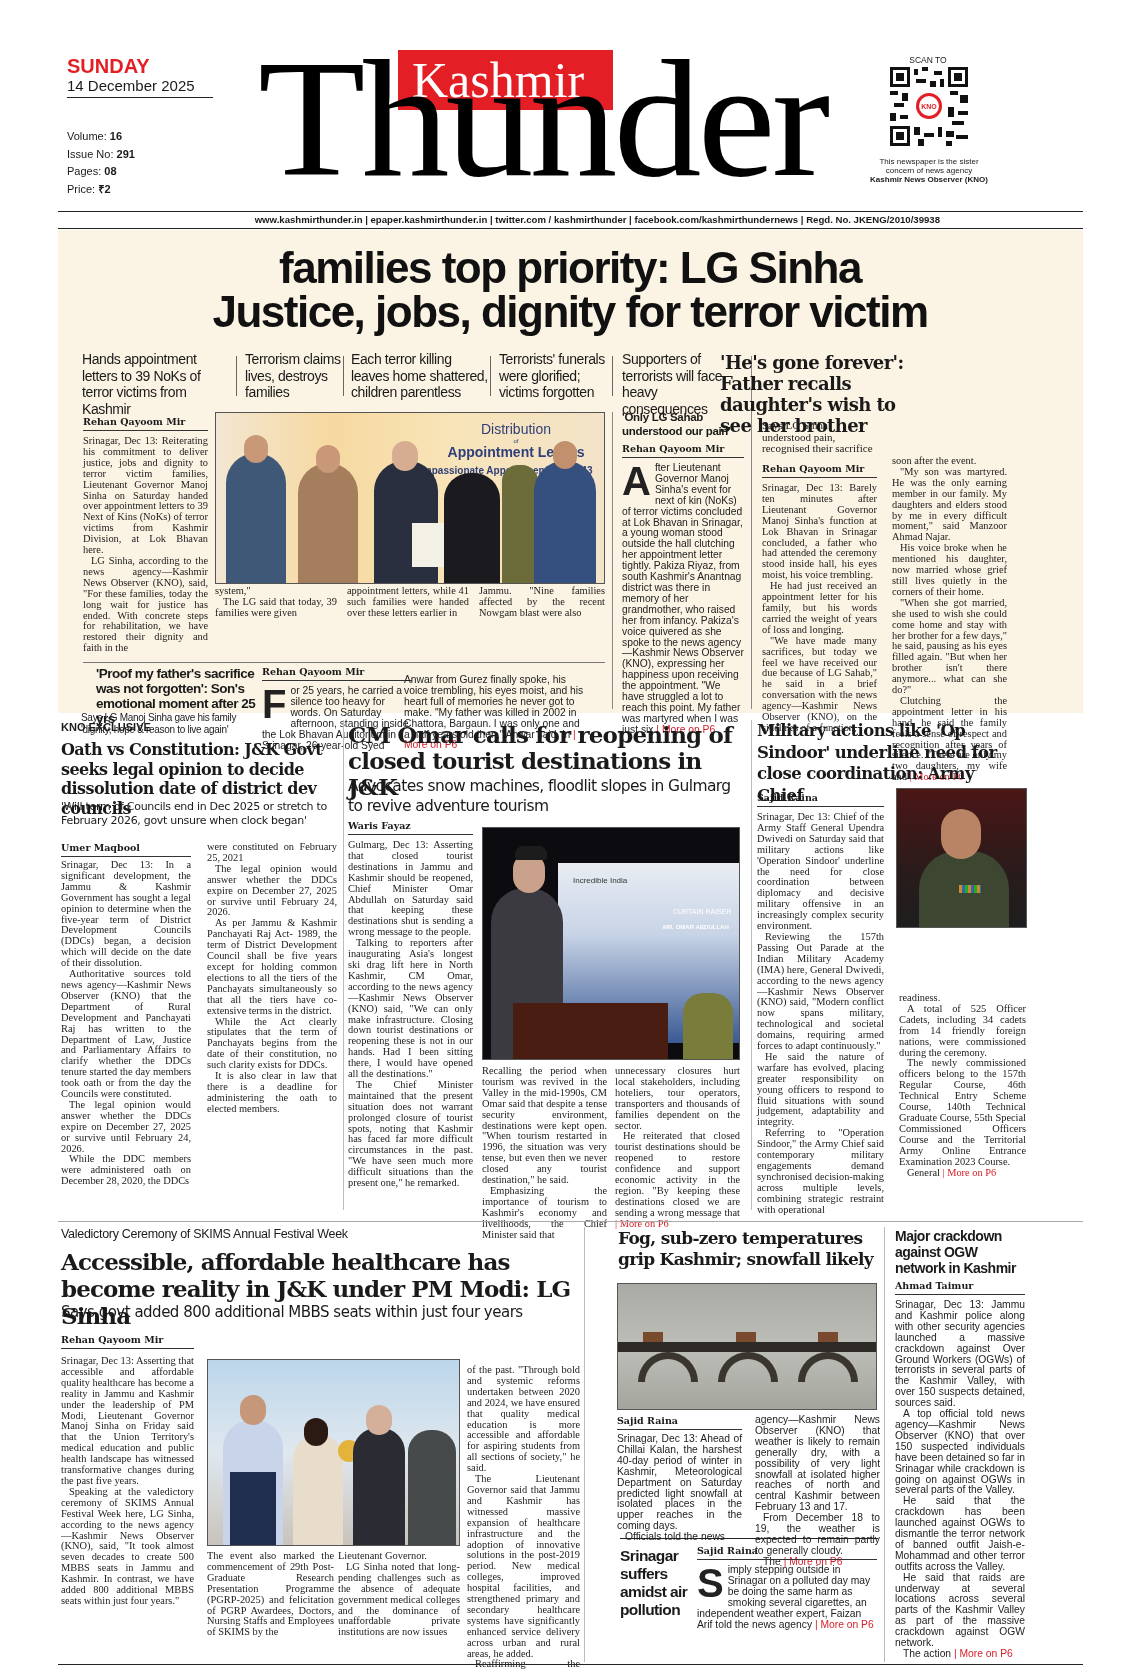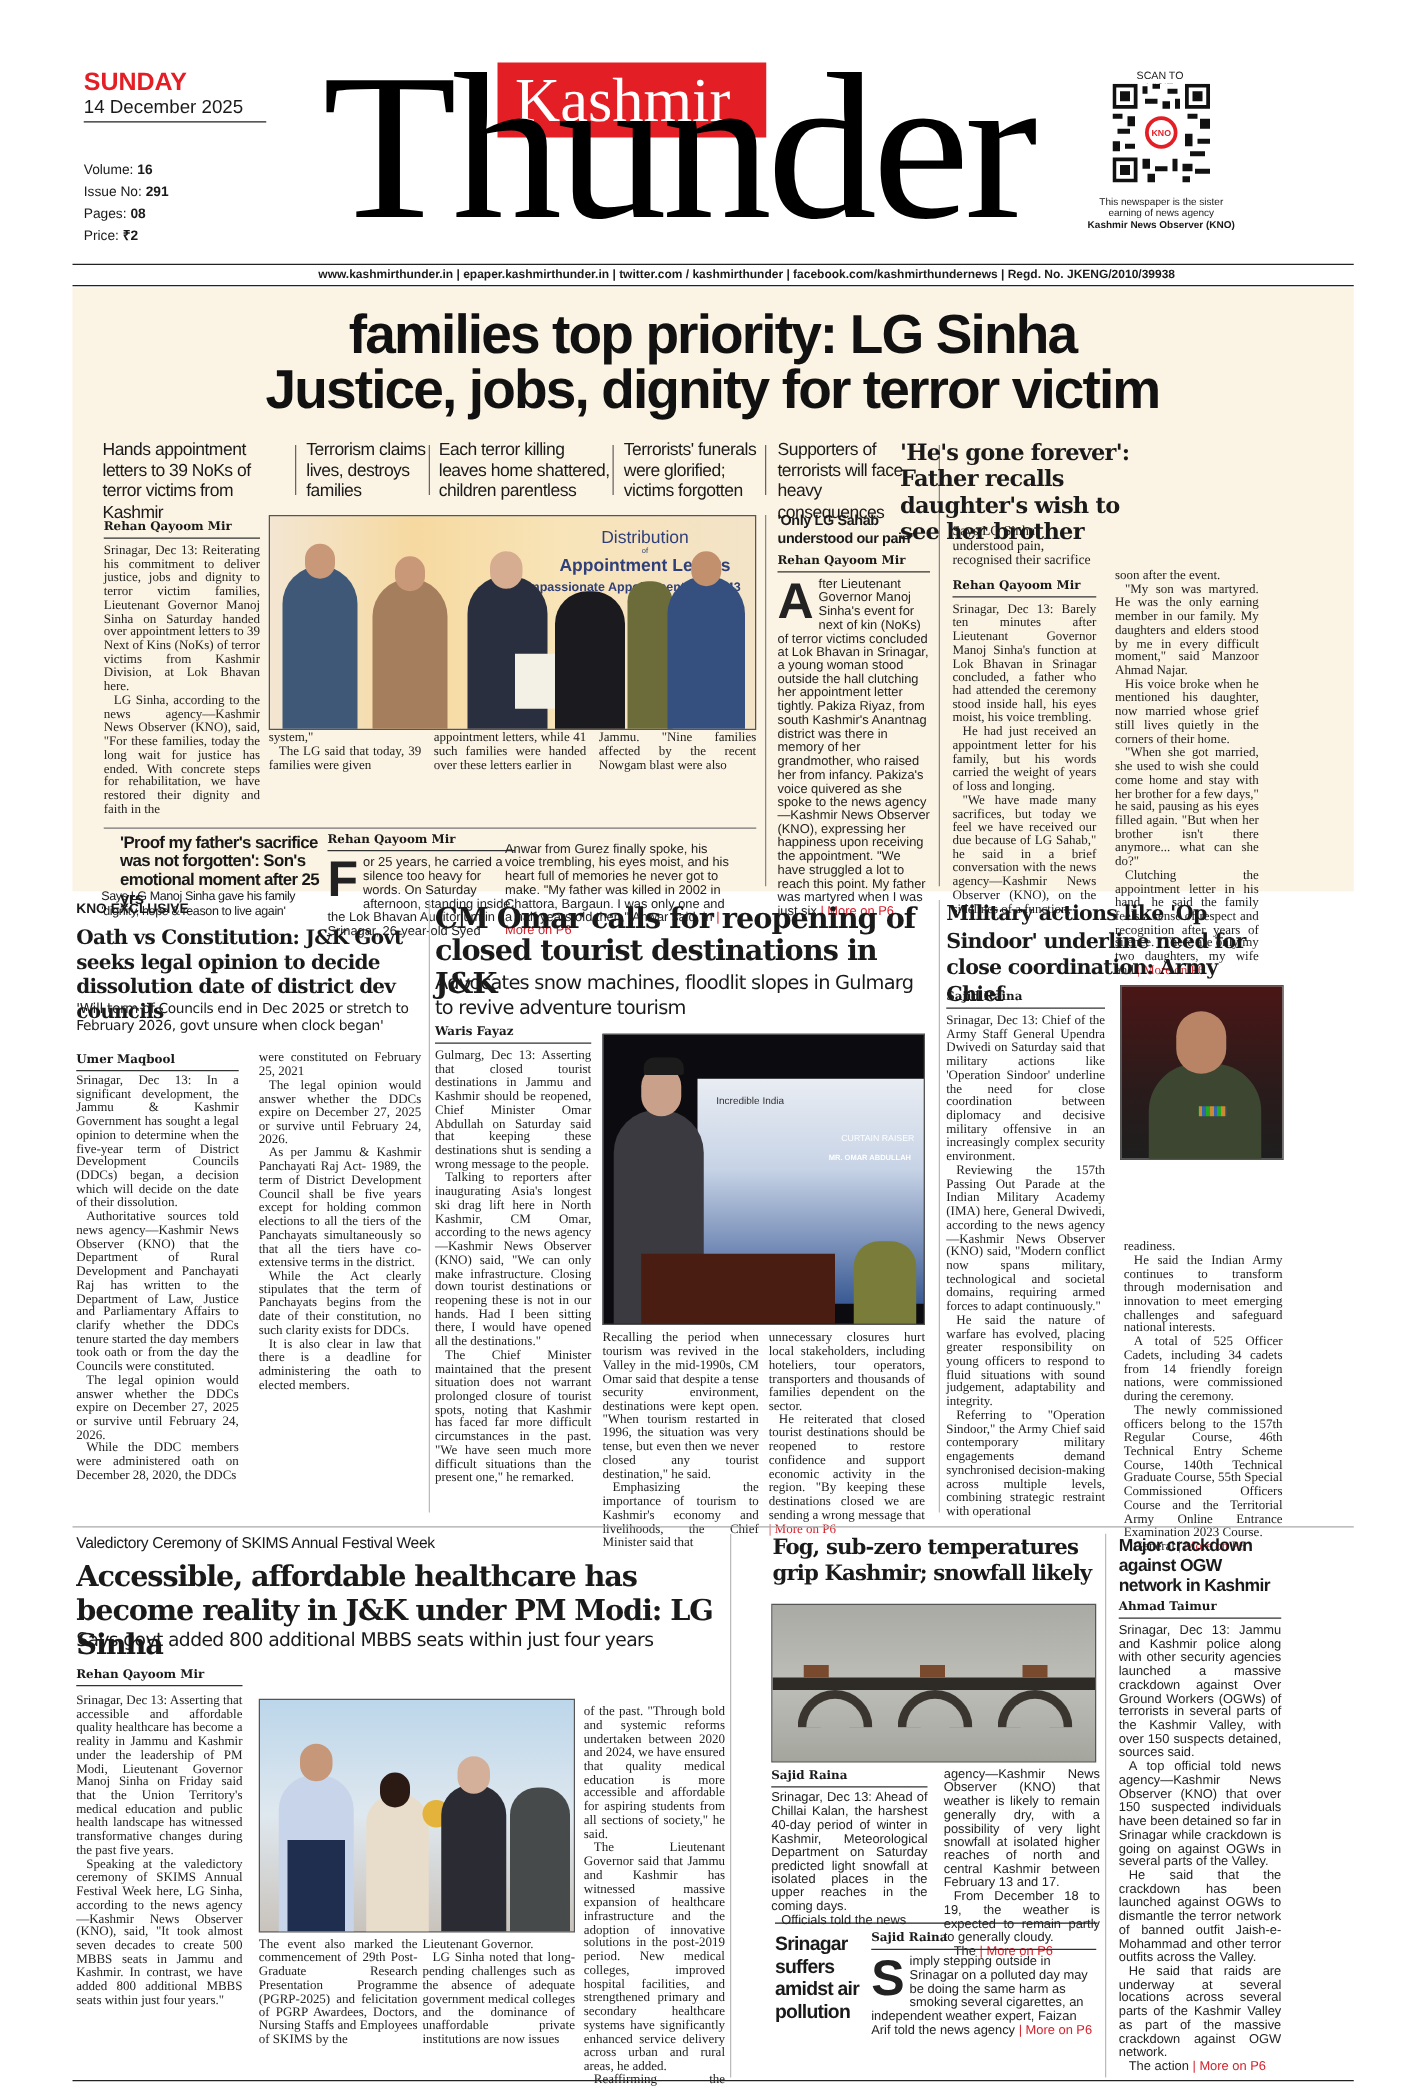--- a/index.html
+++ b/index.html
@@ -74,21 +74,21 @@
           <rect x="28" y="72" width="6" height="7"></rect>
           <rect x="56" y="74" width="6" height="5"></rect>
       </g>
       <circle cx="39" cy="39" r="13" fill="#e31e24"></circle>
         <circle cx="39" cy="39" r="10" fill="#fff"></circle>
       <text x="39" y="42" font-size="7" font-family="Liberation Sans, sans-serif" font-weight="bold" text-anchor="middle" fill="#e31e24">KNO</text>
     </svg>
   </div>
   <div class="abs sans" style="left:862px;top:157px;width:134px;font-size:8px;line-height:9px;text-align:center;">
     <div>This newspaper is the sister</div>
-    <div>earning of news agency</div>
+    <div>concern of news agency</div>
     <div style="font-weight:bold;">Kashmir News Observer (KNO)</div>
   </div>
 
   <div class="hline" style="left:58px;top:211px;width:1025px;background:#222;"></div>
   <div class="abs sans" style="left:58px;top:213px;width:1025px;text-align:right;font-size:9.6px;line-height:14px;font-weight:bold;padding-right:143px;">www.kashmirthunder.in | epaper.kashmirthunder.in | twitter.com / kashmirthunder | facebook.com/kashmirthundernews  | Regd. No. JKENG/2010/39938</div>
   <div class="hline" style="left:58px;top:228px;width:1025px;background:#222;"></div>
 </div>
 
 <div class="abs" style="left:58px;top:230px;width:1025px;height:483px;background:#fbf3e3;"></div>
 
@@ -232,21 +232,20 @@
   <p>He said the nature of warfare has evolved, placing greater responsibility on young officers to respond to fluid situations with sound judgement, adaptability and integrity.</p>
   <p>Referring to "Operation Sindoor," the Army Chief said contemporary military engagements demand synchronised decision-making across multiple levels, combining strategic restraint with operational</p>
 </div>
 <div class="photo" style="left:896px;top:788px;width:131px;height:140px;background:linear-gradient(180deg,#4b1616 0%,#2a1b1b 60%,#1e1e1e 100%);">
   <div class="abs" style="left:22px;top:62px;width:90px;height:78px;background:#3c4631;border-radius:38px 38px 0 0;"></div>
   <div class="abs" style="left:44px;top:20px;width:40px;height:50px;background:#b98466;border-radius:20px;"></div>
   <div class="abs" style="left:62px;top:96px;width:22px;height:8px;background:repeating-linear-gradient(90deg,#c83 0,#c83 3px,#36a 3px,#36a 6px,#2a2 6px,#2a2 9px);"></div>
 </div>
 <div class="abs body-text" style="left:899px;top:993px;width:127px;">
   <p>readiness.</p>
-  <p>He said the Indian Army continues to transform through modernisation and innovation to meet emerging challenges and safeguard national interests.</p>
   <p>A total of 525 Officer Cadets, including 34 cadets from 14 friendly foreign nations, were commissioned during the ceremony.</p>
   <p>The newly commissioned officers belong to the 157th Regular Course, 46th Technical Entry Scheme Course, 140th Technical Graduate Course, 55th Special Commissioned Officers Course and the Territorial Army Online Entrance Examination 2023 Course.</p>
   <p><span>General</span> <span class="more">| More on P6</span></p>
 </div>
 
 <div class="hline" style="left:58px;top:1221px;width:1025px;background:#aaa;"></div>
 
 <div class="abs sans" style="left:61px;top:1227px;font-size:12.5px;letter-spacing:-0.3px;">Valedictory Ceremony of SKIMS Annual Festival Week</div>
 <div class="abs serif" style="left:61px;top:1248px;width:520px;font-size:23px;line-height:27px;font-weight:bold;letter-spacing:-0.9px;">Accessible, affordable healthcare has become reality in J&amp;K under PM Modi: LG Sinha</div>
 <div class="abs" style="left:61px;top:1303px;width:560px;font-family:'DejaVu Sans',sans-serif;font-size:15px;line-height:18px;letter-spacing:-0.5px;">Says govt added 800 additional MBBS seats within just four years</div>

